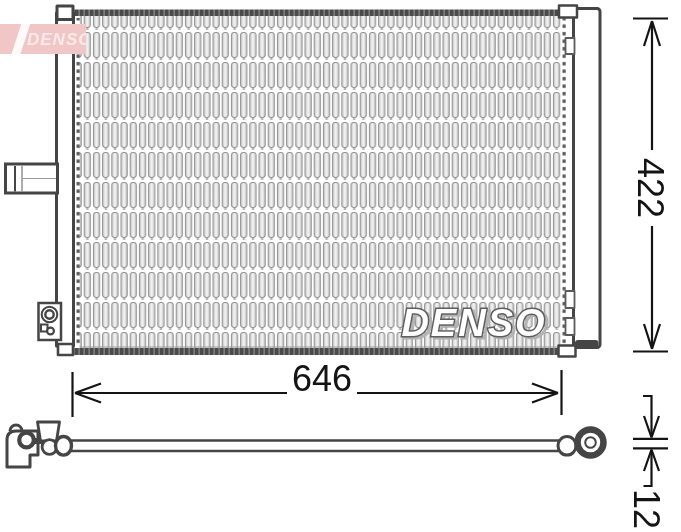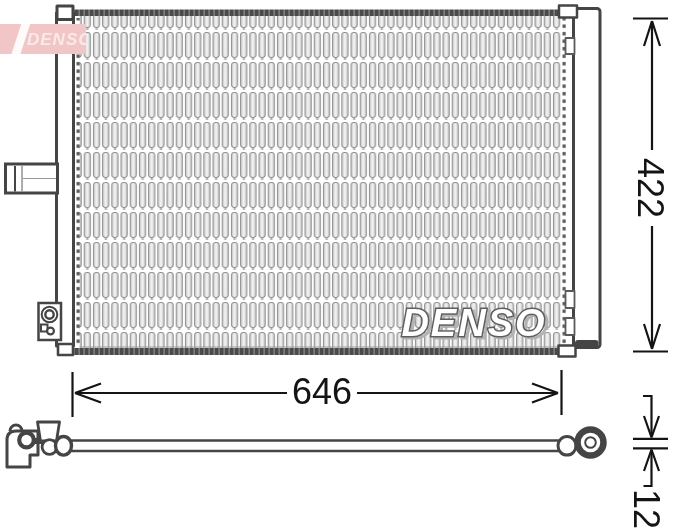--- a/index.html
+++ b/index.html
@@ -4,21 +4,21 @@
 <style>
   html,body{margin:0;padding:0;background:#fff;}
   .stage{position:relative;width:681px;height:532px;background:#fff;overflow:hidden;
          font-family:"Liberation Sans",sans-serif;}
   svg{position:absolute;left:0;top:0;}
   .outline{stroke:var(--outline,#454545);fill:#fff;}
   .darkfill{fill:var(--outline,#454545);stroke:none;}
   .ink{stroke:var(--dimension_ink,#141414);fill:none;stroke-width:2.2;}
   .dim{position:absolute;color:var(--dimension_ink,#141414);font-size:36px;line-height:1;
        white-space:nowrap;letter-spacing:0px;}
-  .dim-w{left:322px;top:392px;transform:translate(-50%,-50%);}
+  .dim-w{left:322px;top:379px;transform:translate(-50%,-50%);}
   .dim-h{left:650px;top:188px;transform:translate(-50%,-50%) rotate(90deg);}
   .dim-p{left:646px;top:509px;transform:translate(-50%,-50%) rotate(90deg);}
   .logo{position:absolute;left:0;top:24px;width:86px;height:30px;
         background:var(--logo_bg,#f0c6c6);overflow:hidden;}
   .logo-stripe{position:absolute;left:16px;top:-4px;width:9px;height:40px;
         background:rgba(255,255,255,0.9);transform:skewX(-18deg);}
   .logo-text{position:absolute;left:27px;top:6px;font-size:17px;font-weight:bold;
         font-style:italic;letter-spacing:1px;color:var(--logo_text,#fbe9e9);}
   .watermark-main{font-family:"Liberation Sans",sans-serif;font-size:38px;font-weight:bold;
         font-style:italic;letter-spacing:2px;fill:#ffffff;stroke:#5e5e5e;stroke-width:3px;

